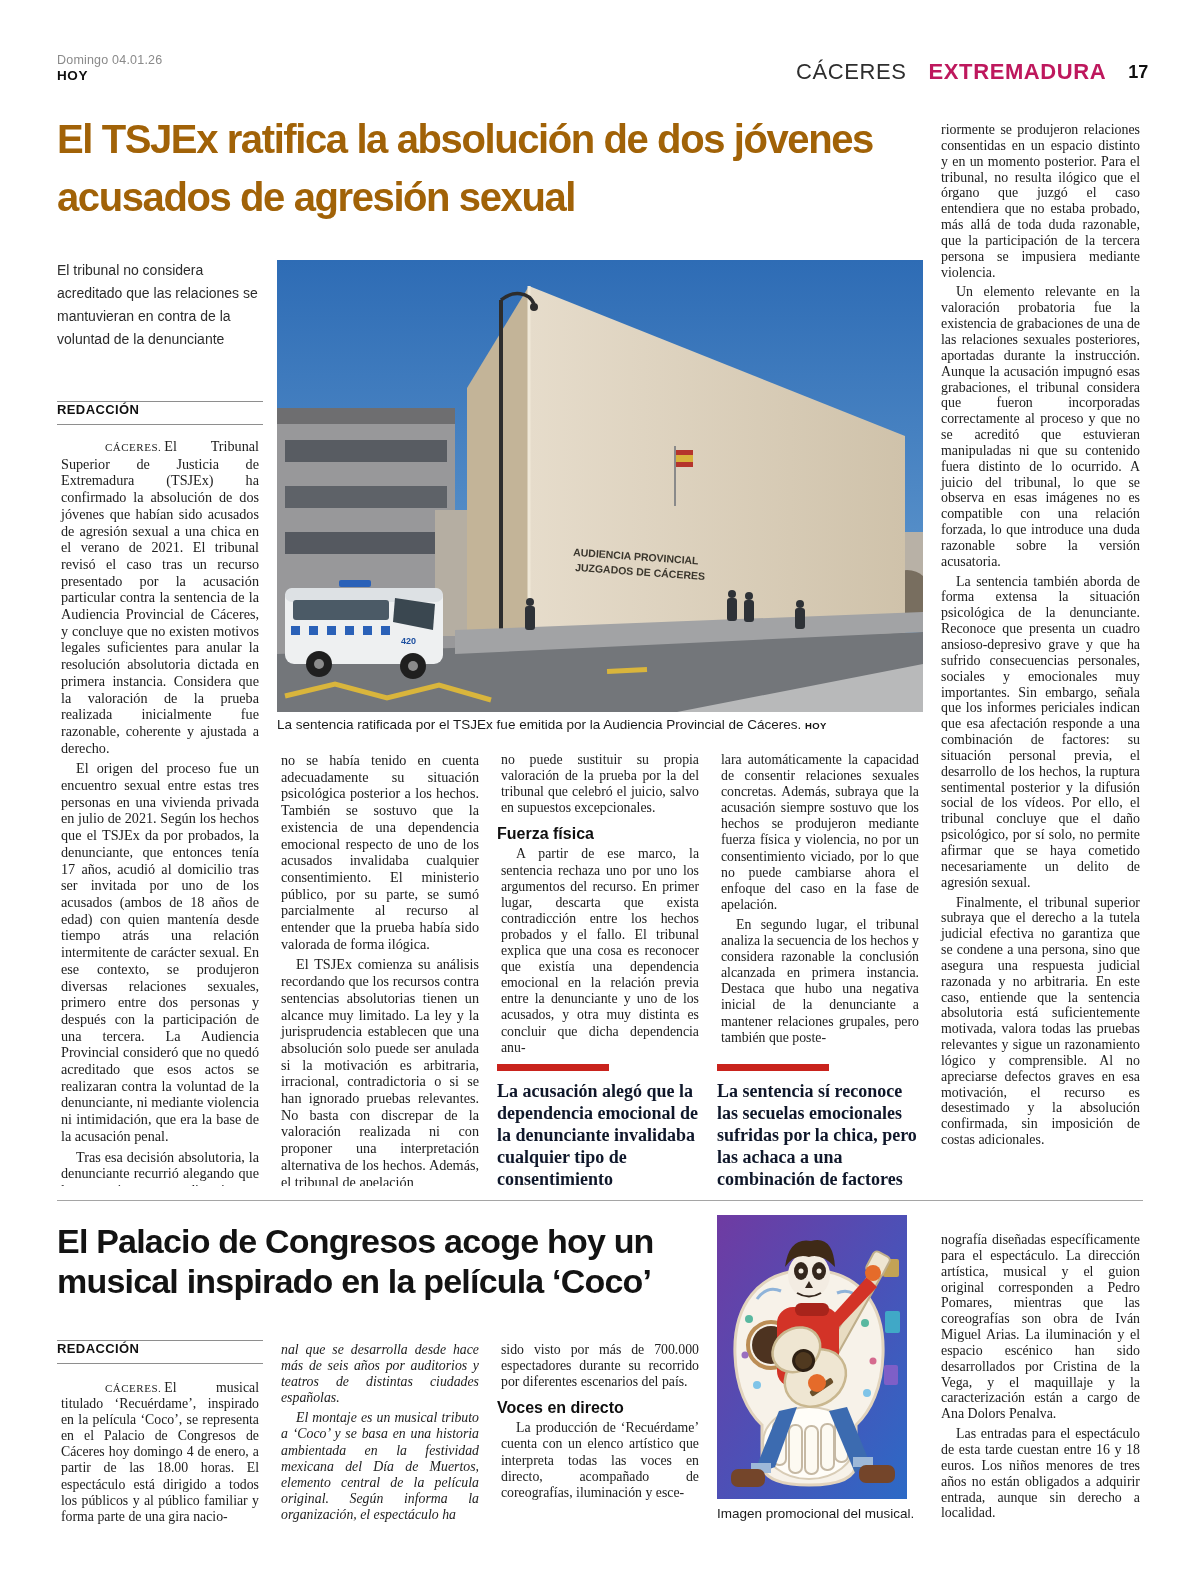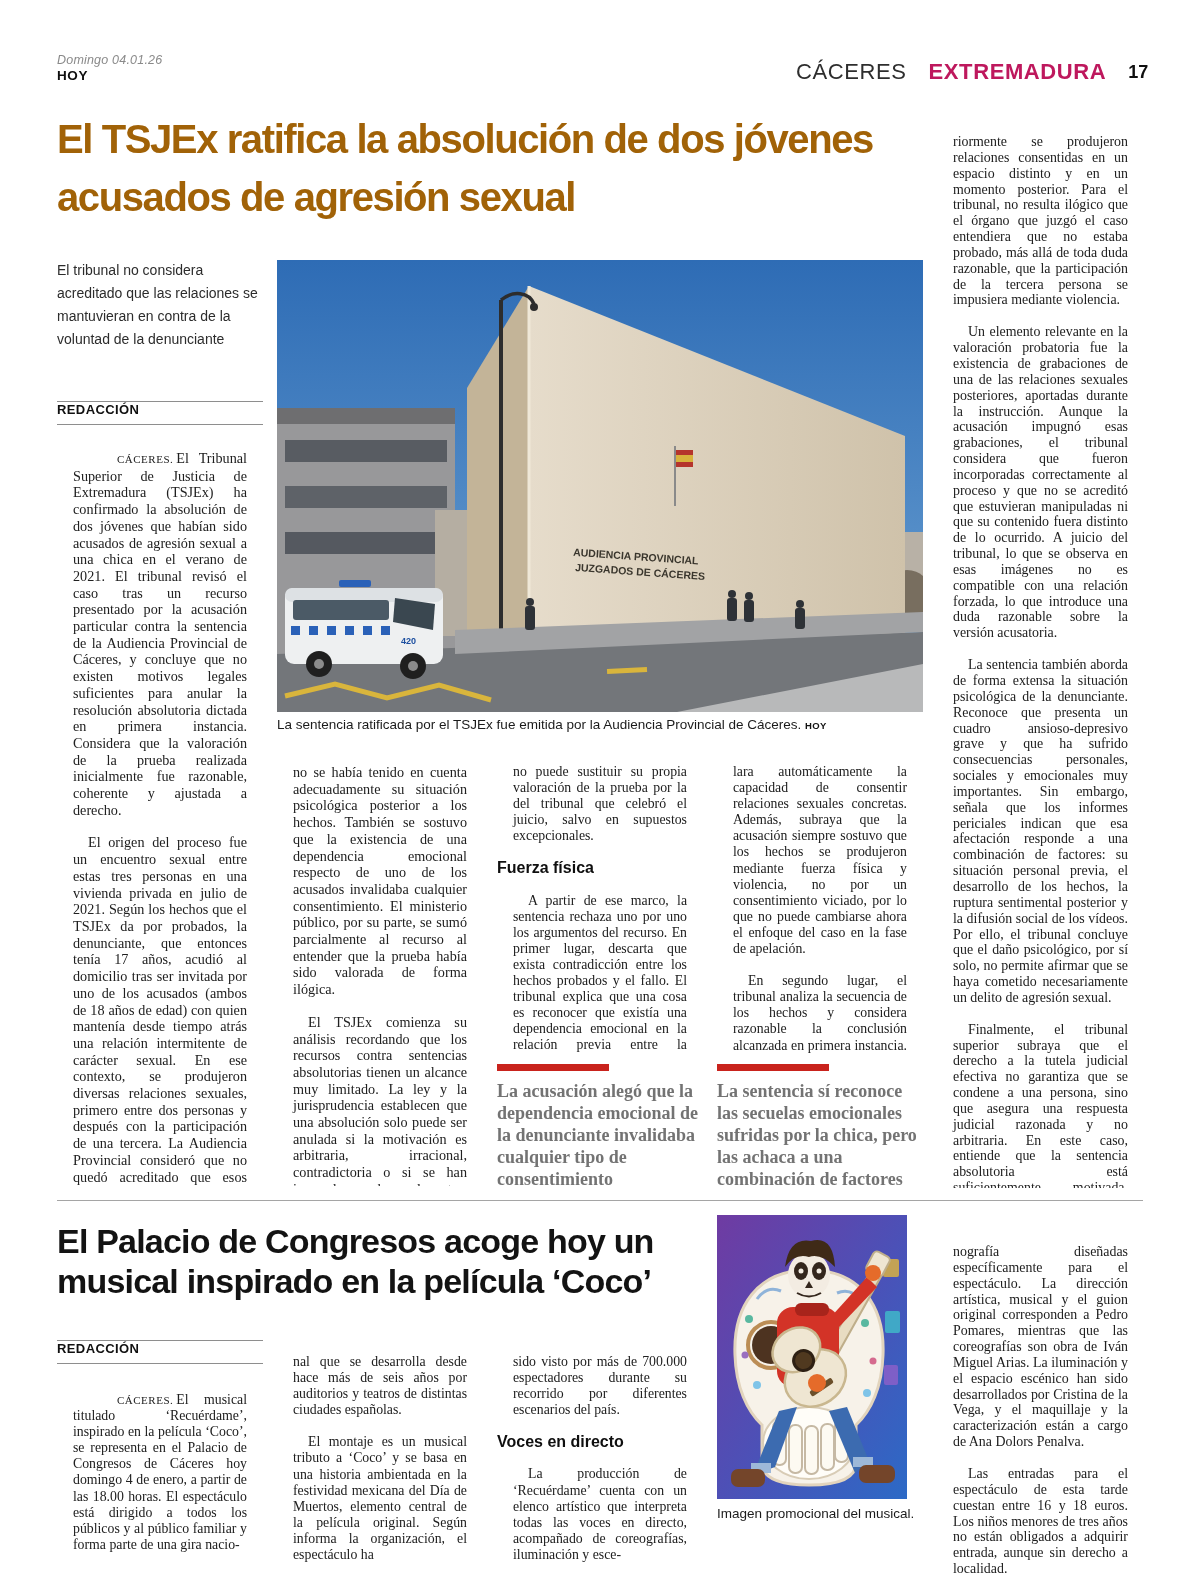--- a/index.html
+++ b/index.html
@@ -5,72 +5,72 @@
   * { margin:0; padding:0; box-sizing:border-box; }
   html,body { background:#e9e9e9; }
   .page {
     position:relative; width:1200px; height:1575px; margin:0 auto;
     background:#ffffff; overflow:hidden;
     font-family:"Liberation Sans", sans-serif; color:#1c1c1c;
   }
   .abs { position:absolute; }
 
   
-  .mast-date { left:57px; top:53px; font-size:12.5px; color:#8a8a8a; letter-spacing:.2px;font-style:italic; }
+  .mast-date { left:57px; top:53px; font-size:12.5px; color:#8a8a8a; letter-spacing:.2px; }
   .mast-brand { left:57px; top:68px; font-size:13.5px; font-weight:800; color:#0f0f0f; letter-spacing:.6px; }
   .mast-right { top:56px; left:785px; width:358px; display:flex; align-items:center; gap:11px; }
   .bar-dark  { width:3px; height:32px; background:#1f1f1f; }
   .bar-light { width:1px; height:27px; background:#a9a9a9; }
   .m-sec { font-size:22px; font-weight:400; color:#2e2e2e; letter-spacing:.6px; }
   .m-ed  { font-size:22px; font-weight:700; color:#be185d; letter-spacing:.6px; }
   .m-page{ font-size:18px; font-weight:700; color:#101010; }
 
   
   .h1 { left:57px; top:110px; width:885px; font-size:40px; line-height:58px;
         font-weight:700; color:#a16207; letter-spacing:-1.4px; }
   .subhead { left:57px; top:259px; width:212px; font-size:14px; line-height:23px;
         font-weight:400; color:#2c2c2c; }
   .byline { left:57px; width:206px; border-top:1px solid #8e8e8e; border-bottom:1px solid #8e8e8e;
         padding:0 0 7px; font-size:13px; font-weight:700; letter-spacing:.4px; color:#101010; }
   .byline1 { top:401px; }
   .byline2 { top:1340px; }
 
   .bcol { font-family:"Liberation Serif", serif; text-align:justify; color:#202020; overflow:hidden; }
-  .bcol p { margin:16px; }
+  .bcol p { margin:4px; }
   .bcol p + p { text-indent:15px; }
   .fz-a { font-size:14.2px; line-height:16.7px; }
   .fz-b { font-size:13.8px; line-height:16.1px; }
   .fz-c { font-size:13.9px; line-height:15.85px; }
   .dl { font-size:11px; letter-spacing:.5px; margin-right:3px;padding-left:44px; }
   .ssub { font-family:"Liberation Sans", sans-serif; font-weight:700; font-size:16px;
           color:#0f0f0f; text-align:left; text-indent:0 !important; margin:10px 0 4px !important; }
 
   .c1 { left:57px;  top:434px; width:206px; height:752px; }
   .c2 { left:277px; top:748px; width:206px; height:438px; }
   .c3 { left:497px; top:748px; width:206px; height:306px; }
   .c4 { left:717px; top:748px; width:206px; height:306px; }
   .c5 { left:937px; top:118px; width:207px; height:1070px; }
 
   .photo { left:277px; top:260px; width:646px; height:452px; overflow:hidden; background:#4b7fb5; }
   .caption { left:277px; top:717px; width:646px; font-size:13.5px; color:#1b1b1b; }
   .credit { font-size:9.5px; font-weight:700; letter-spacing:.4px; color:#111; }
 
   .pq { width:206px; font-family:"Liberation Serif", serif; font-weight:700;
-        font-size:18px; line-height:22px; color:#737373; text-align:left; }
+        font-size:18px; line-height:22px; color:#0f172a; text-align:left; }
   .pq-bar { width:112px; height:7px; background:#c9231d; margin-bottom:9px; }
   .pq1 { left:497px; top:1064px; }
   .pq2 { left:717px; top:1064px; }
 
   .divider { left:57px; top:1200px; width:1086px; height:1px; background:#a5a5a5; }
 
   
   .h2 { left:57px; top:1221px; width:680px; font-size:34px; line-height:40px;
         font-weight:700; color:#131313; letter-spacing:-.8px; }
   .a2c1 { left:57px;  top:1376px; width:206px; height:196px; }
-  .a2c2 { left:277px; top:1338px; width:206px; height:234px; }
+  .a2c2 { left:277px; top:1338px; width:206px; height:234px;font-style:italic; }
   .a2c3 { left:497px; top:1338px; width:206px; height:234px; }
   .a2c4 { left:937px; top:1228px; width:207px; height:346px; }
   .coco { left:717px; top:1215px; width:190px; height:284px; overflow:hidden; }
   .caption2 { left:717px; top:1506px; width:206px; font-size:13.5px; color:#1b1b1b; }
 </style>
 </head>
 <body>
 
 <div class="page">
 

